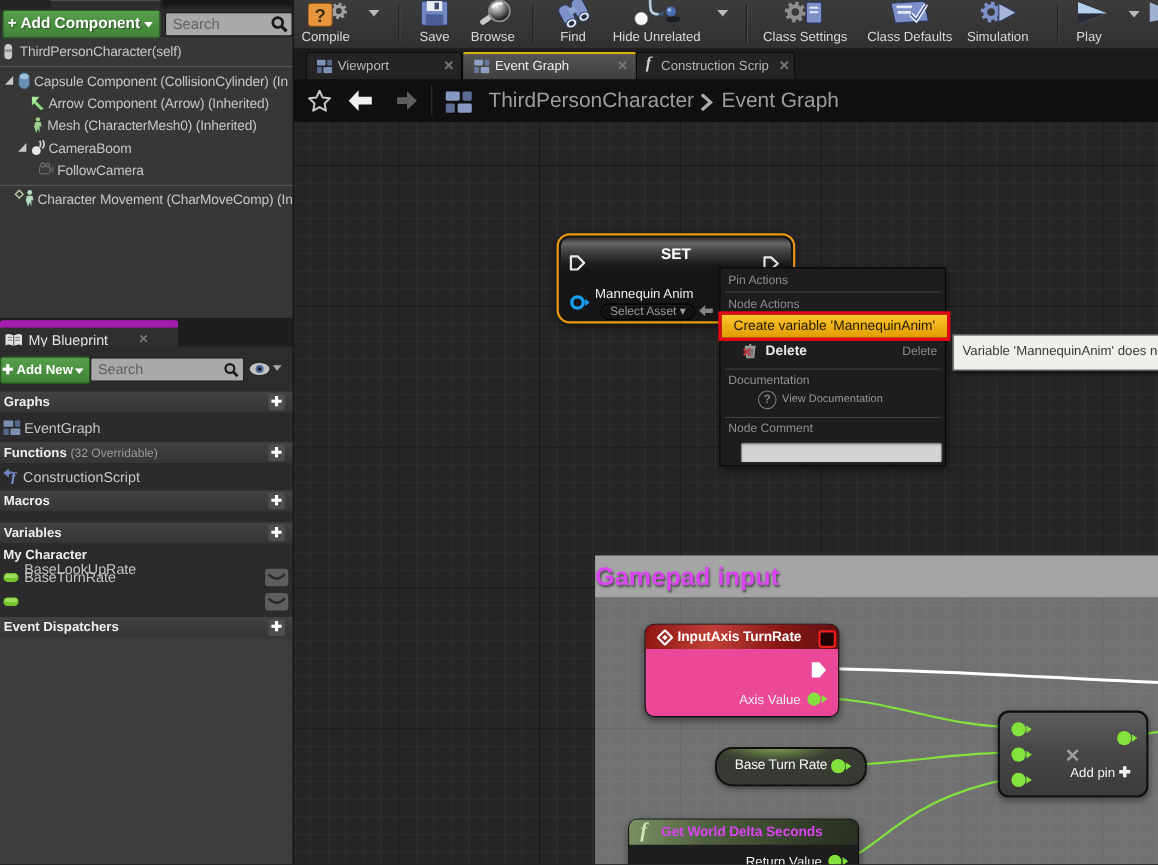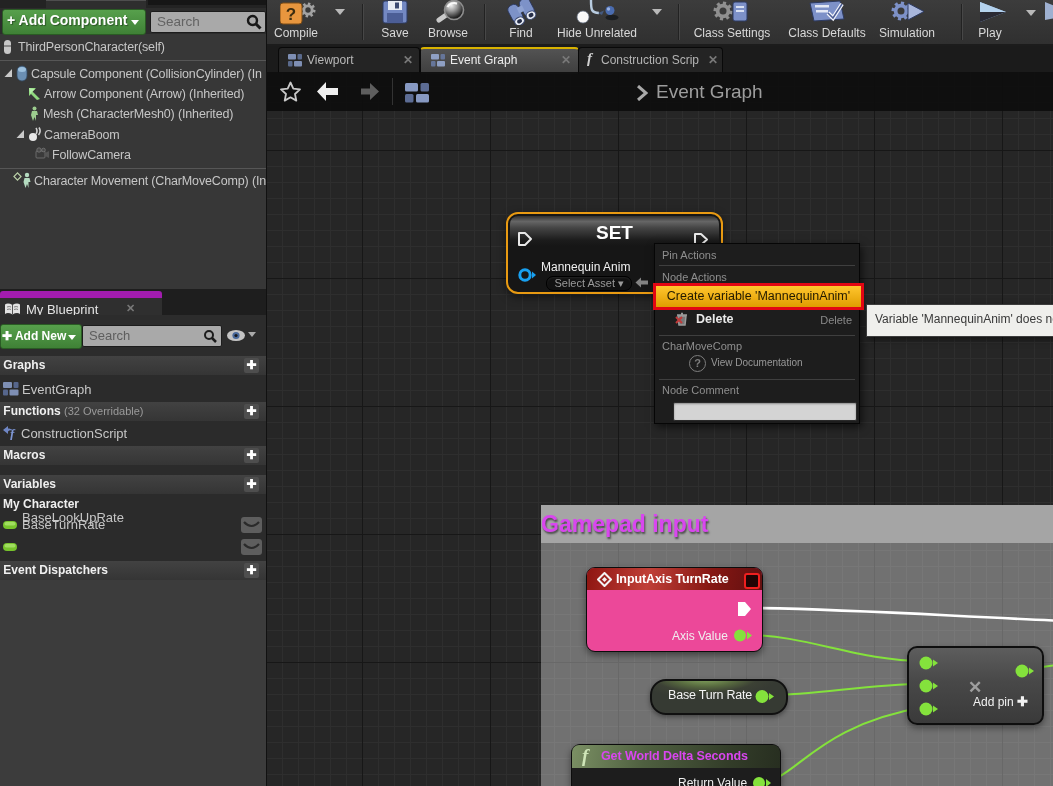--- a/index.html
+++ b/index.html
@@ -186,29 +186,30 @@
   <svg class="abs" style="left:94px;top:9px;" width="20" height="21">
         <path d="M10,2 L10,7.5 L1,7.5 L1,13.5 L10,13.5 L10,19 L19,10.5 Z" fill="#5e5e5e"></path>
       </svg>
   <div class="abs" style="left:126px;top:6px;width:1px;height:27px;background:#333;"></div>
   <svg class="abs" style="left:139px;top:11px;" width="24" height="20">
         <rect x="0" y="0" width="13" height="8.5" rx="1.5" fill="#8799c2"></rect>
         <rect x="15.5" y="0" width="8.5" height="8.5" rx="1.5" fill="#5c6c94"></rect>
         <rect x="0" y="11" width="8.5" height="8.5" rx="1.5" fill="#5c6c94"></rect>
         <rect x="11" y="11" width="13" height="8.5" rx="1.5" fill="#8799c2"></rect>
       </svg>
+  <div class="abs" style="left:178px;top:9px;color:#9d9d9d;font-size:19px;">ThirdPersonCharacter</div>
   <svg class="abs" style="left:370px;top:13px;" width="12" height="16">
         <path d="M2,1 L10,8 L2,15" stroke="#a8a8a8" stroke-width="3" fill="none"></path>
       </svg>
   <div class="abs" style="left:390px;top:9px;color:#9d9d9d;font-size:19px;">Event Graph</div>
 </div>
 
 <div class="abs" style="left:506px;top:212px;width:213px;height:78px;border:2.5px solid #e89a12;border-radius:12px;background:#161616;box-shadow:0 3px 8px rgba(0,0,0,0.5);">
   <div class="abs" style="left:2px;top:2px;right:2px;height:30px;border-radius:8px 8px 0 0;background:linear-gradient(#303030 0%,#666 18%,#444 40%,#1c1c1c 80%,#161616);"></div>
-  <div class="abs" style="left:0;top:8px;width:100%;text-align:center;color:#fff;font-weight:bold;font-size:19px;">SET</div>
+  <div class="abs" style="left:0;top:8px;width:100%;text-align:center;color:#fff;font-weight:bold;font-size:14px;">SET</div>
   <svg class="abs" style="left:9px;top:17px;" width="16" height="16">
         <path d="M2,2 L8,2 L14,8 L8,14 L2,14 Z" fill="none" stroke="#e8e8e8" stroke-width="2" stroke-linejoin="round"></path>
       </svg>
   <svg class="abs" style="left:185px;top:18px;" width="16" height="15">
         <path d="M2,2 L8,2 L14,7.5 L8,13 L2,13 Z" fill="none" stroke="#e8e8e8" stroke-width="2" stroke-linejoin="round"></path>
       </svg>
   <div class="abs" style="left:33px;top:46px;color:#f0f0f0;font-size:12px;">Mannequin Anim</div>
   <svg class="abs" style="left:9px;top:53px;" width="20" height="16">
         <circle cx="8" cy="8" r="5.2" fill="none" stroke="#18a0f0" stroke-width="3"></circle>
         <path d="M15,4.5 L19,8 L15,11.5 Z" fill="#18a0f0"></path>
@@ -431,21 +432,21 @@
   <div class="menuhdr" style="top:5px;">Pin Actions</div>
   <div class="menusep" style="top:21px;"></div>
   <div class="menuhdr" style="top:27px;">Node Actions</div>
   <div class="abs" style="left:19px;top:68px;width:16px;height:15px;"><svg width="16" height="15">
           <path d="M4,4 L12,4 L11,13 L5,13 Z M3,3 L13,3 M7,1.5 L9,1.5" stroke="#9a9a9a" stroke-width="1.5" fill="#777"></path>
           <path d="M2,5 L8,11 M8,5 L2,11" stroke="#c03a3a" stroke-width="2"></path>
         </svg></div>
   <div class="abs" style="left:41px;top:68px;color:#eaeaea;font-size:12.5px;font-weight:bold;">Delete</div>
   <div class="abs" style="right:7px;top:70px;color:#8a8a8a;font-size:11px;">Delete</div>
   <div class="menusep" style="top:91px;"></div>
-  <div class="menuhdr" style="top:96px;">CharMoveComp</div>
+  <div class="menuhdr" style="top:96px;">Documentation</div>
   <div class="abs" style="left:34px;top:111px;width:15px;height:15px;border:1.5px solid #7e7e7e;border-radius:50%;color:#7e7e7e;font-size:11px;font-weight:bold;text-align:center;line-height:15px;">?</div>
   <div class="abs" style="left:56px;top:113px;color:#989898;font-size:10px;">View Documentation</div>
   <div class="menusep" style="top:135px;"></div>
   <div class="menuhdr" style="top:140px;">Node Comment</div>
   <div class="abs" style="left:18px;top:158px;width:182px;height:17px;background:#d4d4d4;border:1px solid #2a2a2a;border-radius:2px;box-shadow:inset 0 1px 2px rgba(0,0,0,0.35);"></div>
 </div>
 
 <div class="abs" style="left:653px;top:283px;width:205px;height:21px;border:3px solid #e30613;background:linear-gradient(#ffc62e,#e09c00);">
   <div class="abs" style="left:0;top:3px;width:100%;text-align:center;color:#221a00;font-size:12.5px;">Create variable 'MannequinAnim'</div>
 </div>

